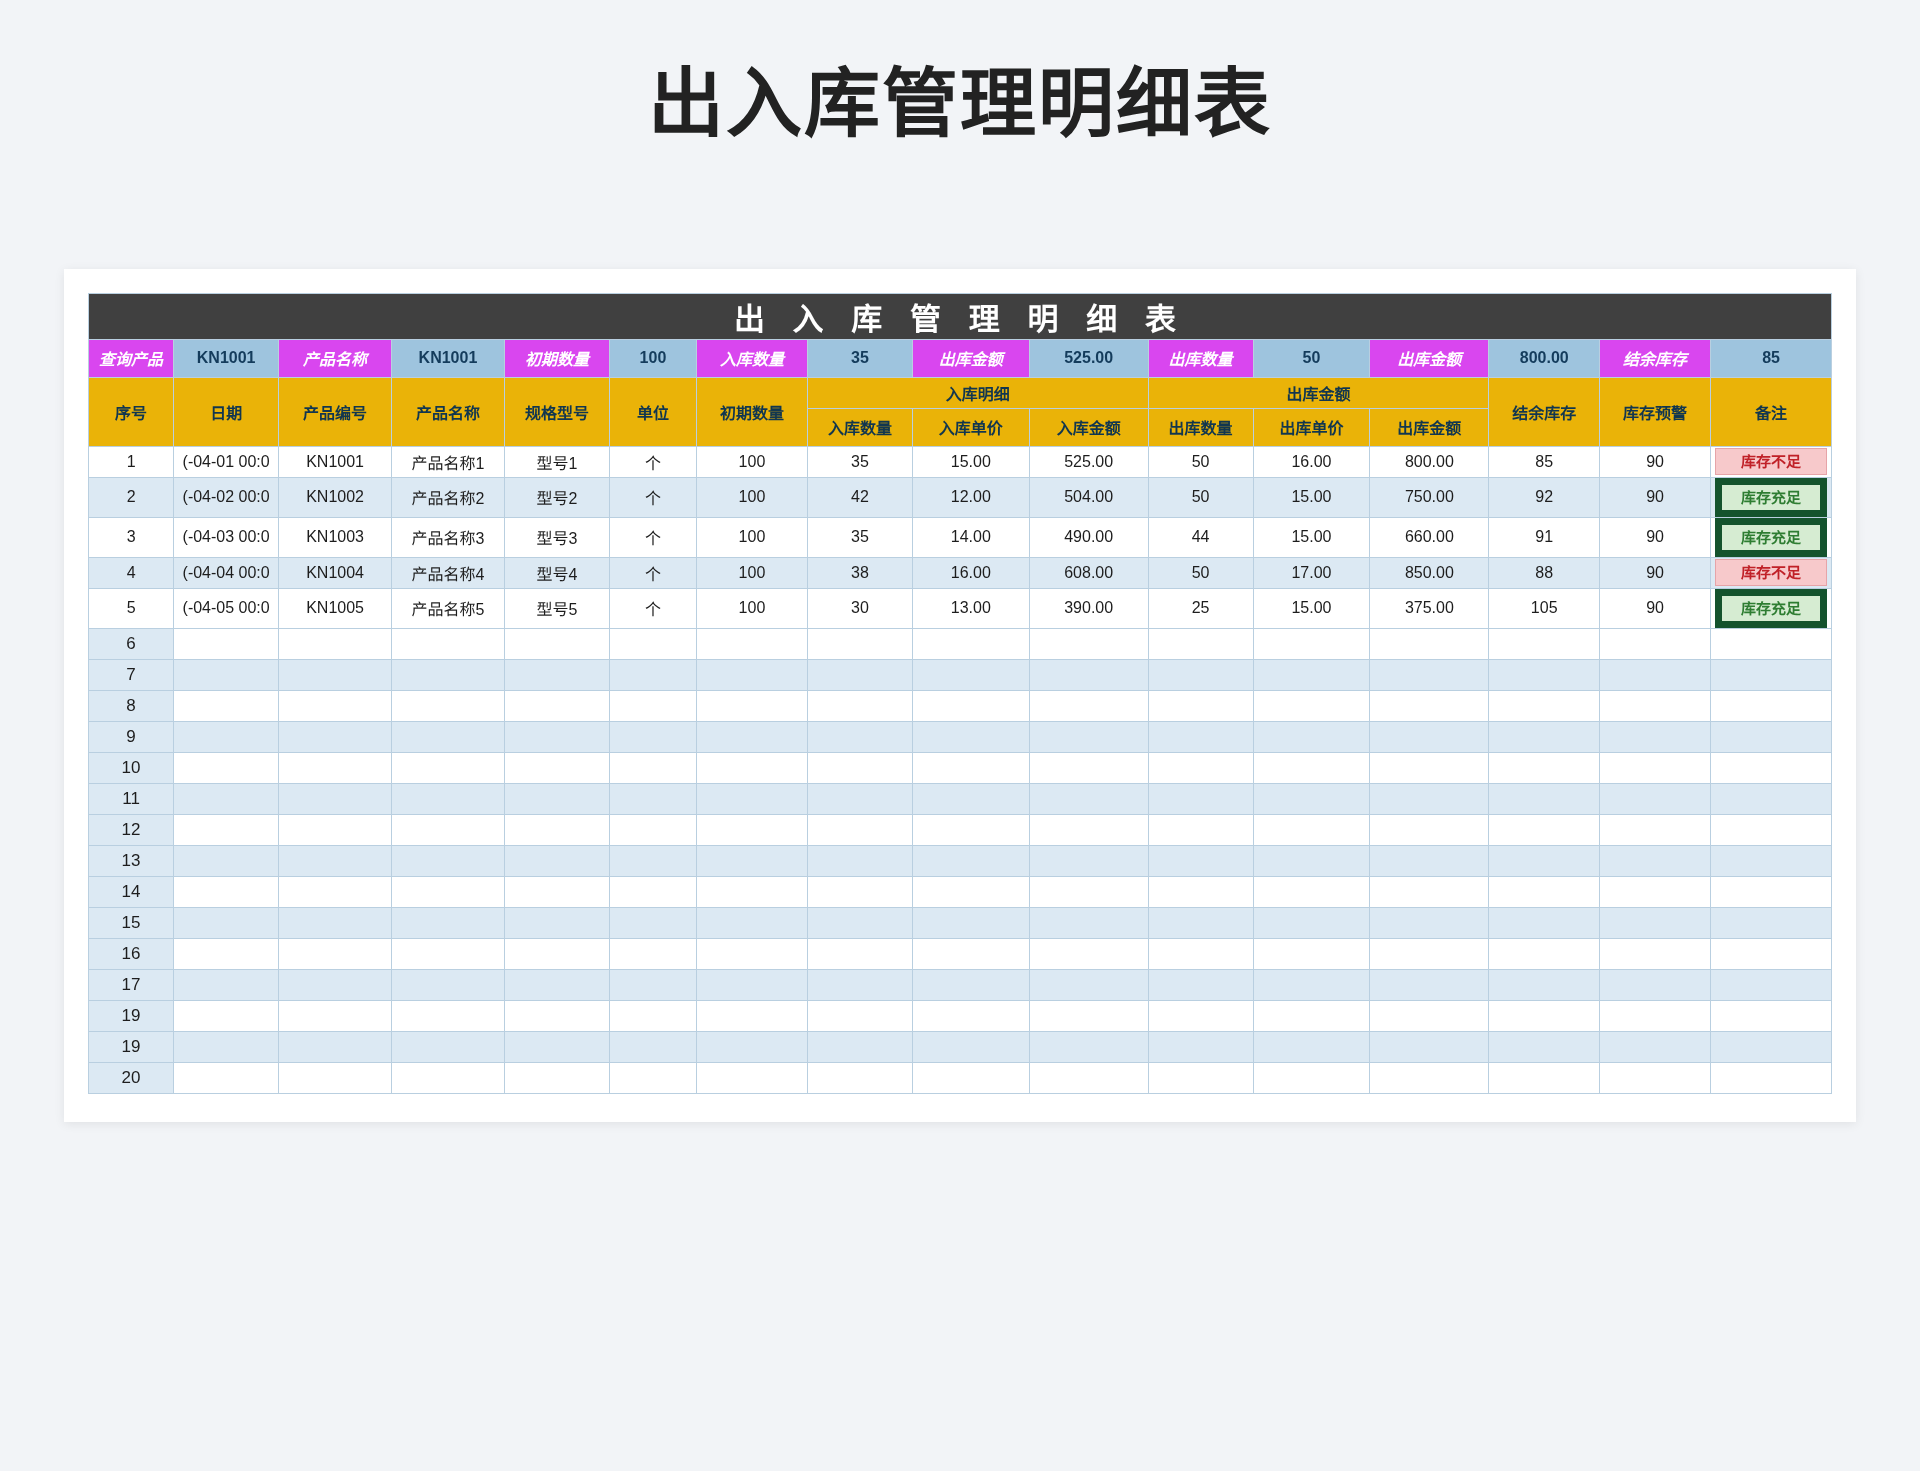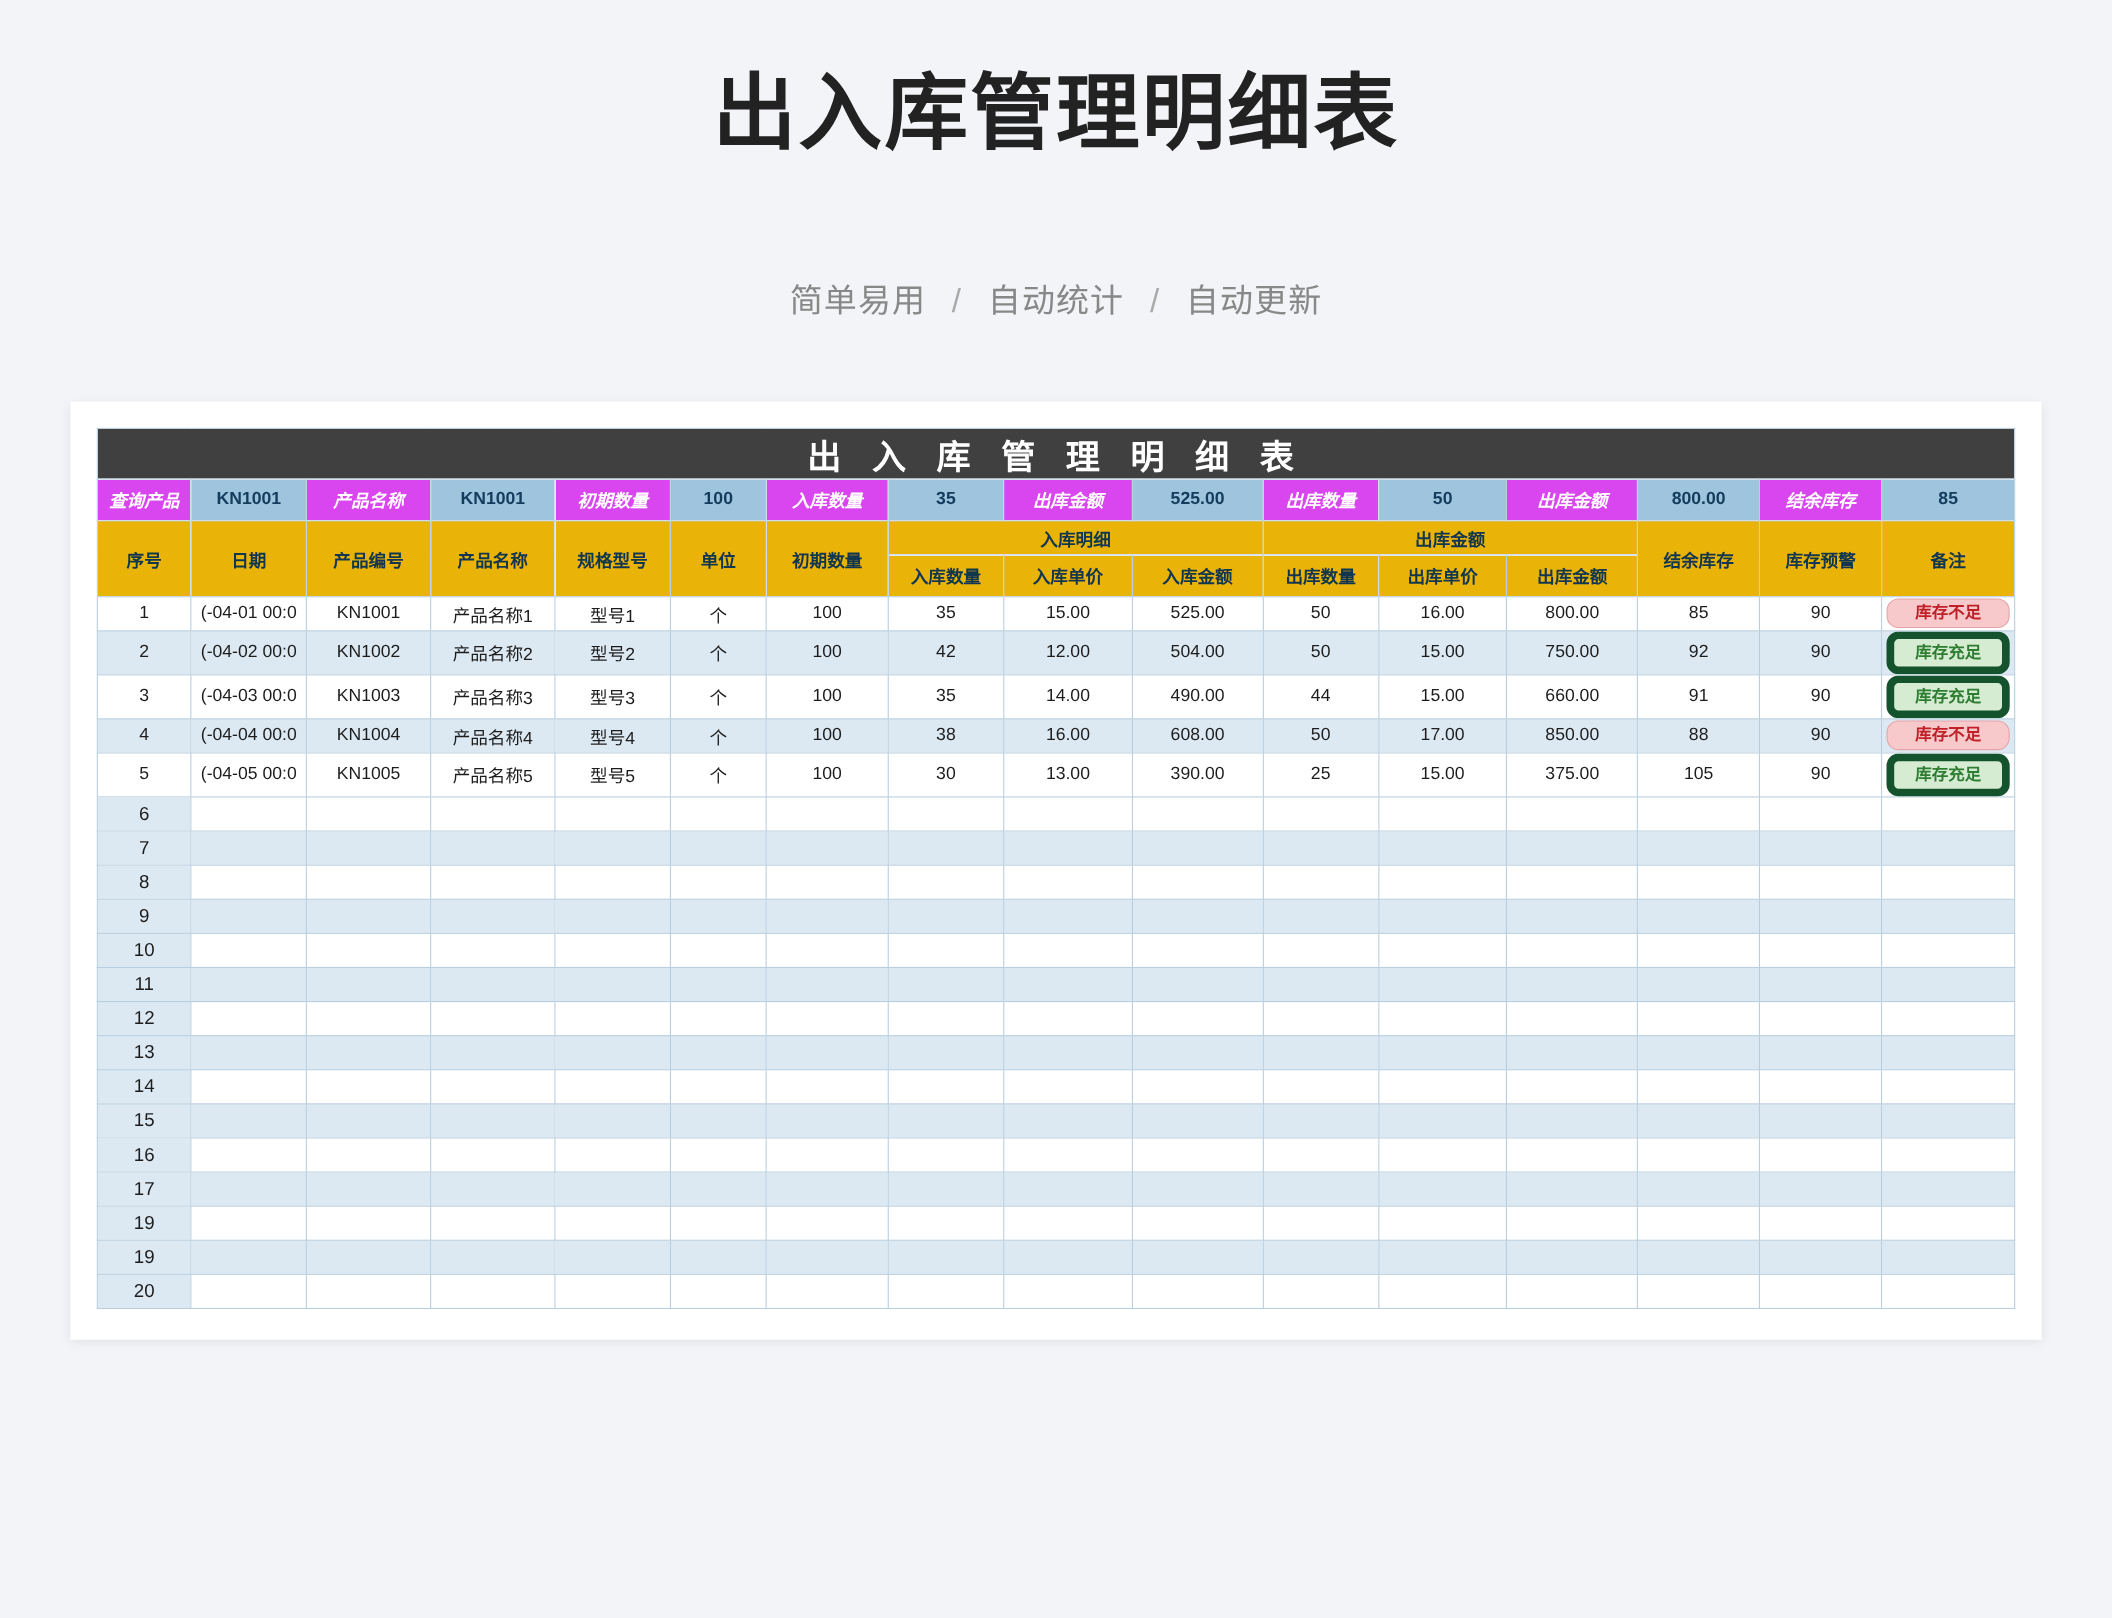--- a/index.html
+++ b/index.html
@@ -103,21 +103,20 @@
   }
   tr.data.alt td { background: #dce9f3; }
 
   .badge {
     display: inline-block;
     width: 100%;
     padding: 2px 0;
     font-weight: bold;
     font-size: 15px;
     line-height: 1.4;
-    border-radius: 11px;
   }
   .badge.low {
     background: #f7c9cb;
     color: #c02128;
     border: 1px solid #e6a4a8;
   }
   .badge.ok {
     background: #d6ecd2;
     color: #2e7d32;
     border: 7px solid #14532d;
@@ -128,27 +127,20 @@
   tr.empty td.idx { background: #dce9f3; }
   tr.empty.alt td.idx { background: #dce9f3; }
 </style>
 </head>
 <body>
 
 <div class="page">
 
   <h1 class="page-title">出入库管理明细表</h1>
 
-  <div class="page-subtitle">
-    <span>简单易用</span>
-    <span class="sep">/</span>
-    <span>自动统计</span>
-    <span class="sep">/</span>
-    <span>自动更新</span>
-  </div>
 
   <div class="card">
     <table class="sheet">
       <colgroup>
         <col style="width:4.3%">
           <col style="width:5.3%">
           <col style="width:5.7%">
           <col style="width:5.7%">
         <col style="width:5.3%">
           <col style="width:4.4%">

